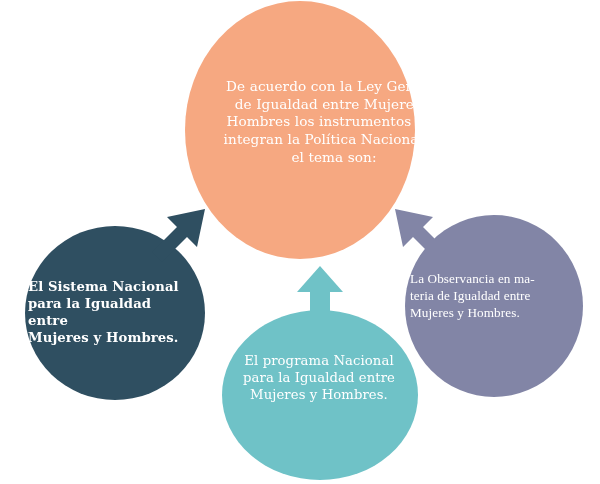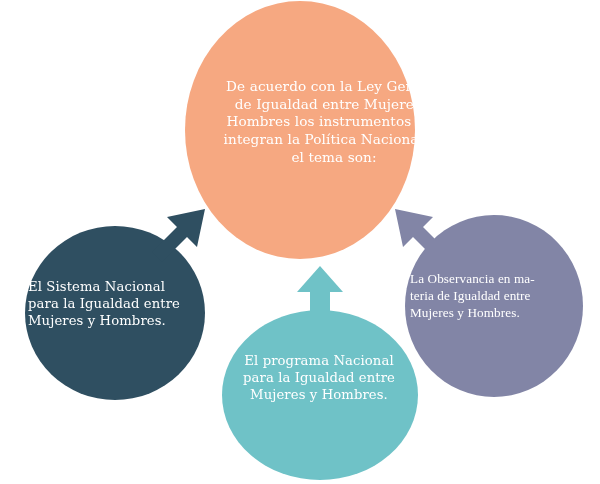--- a/index.html
+++ b/index.html
@@ -38,20 +38,21 @@
     font-size: 13.6px;
     text-align: center;
     margin-left: 34px;
   }
   #label-left {
     left: 28px;
     top: 278px;
     width: 160px;
     font-size: 13.2px;
     text-align: left;
+    font-weight: bold;
   }
   #label-bottom {
     left: 230px;
     top: 352px;
     width: 178px;
     font-size: 13.2px;
     text-align: center;
   }
   #label-right {
     left: 410px;

